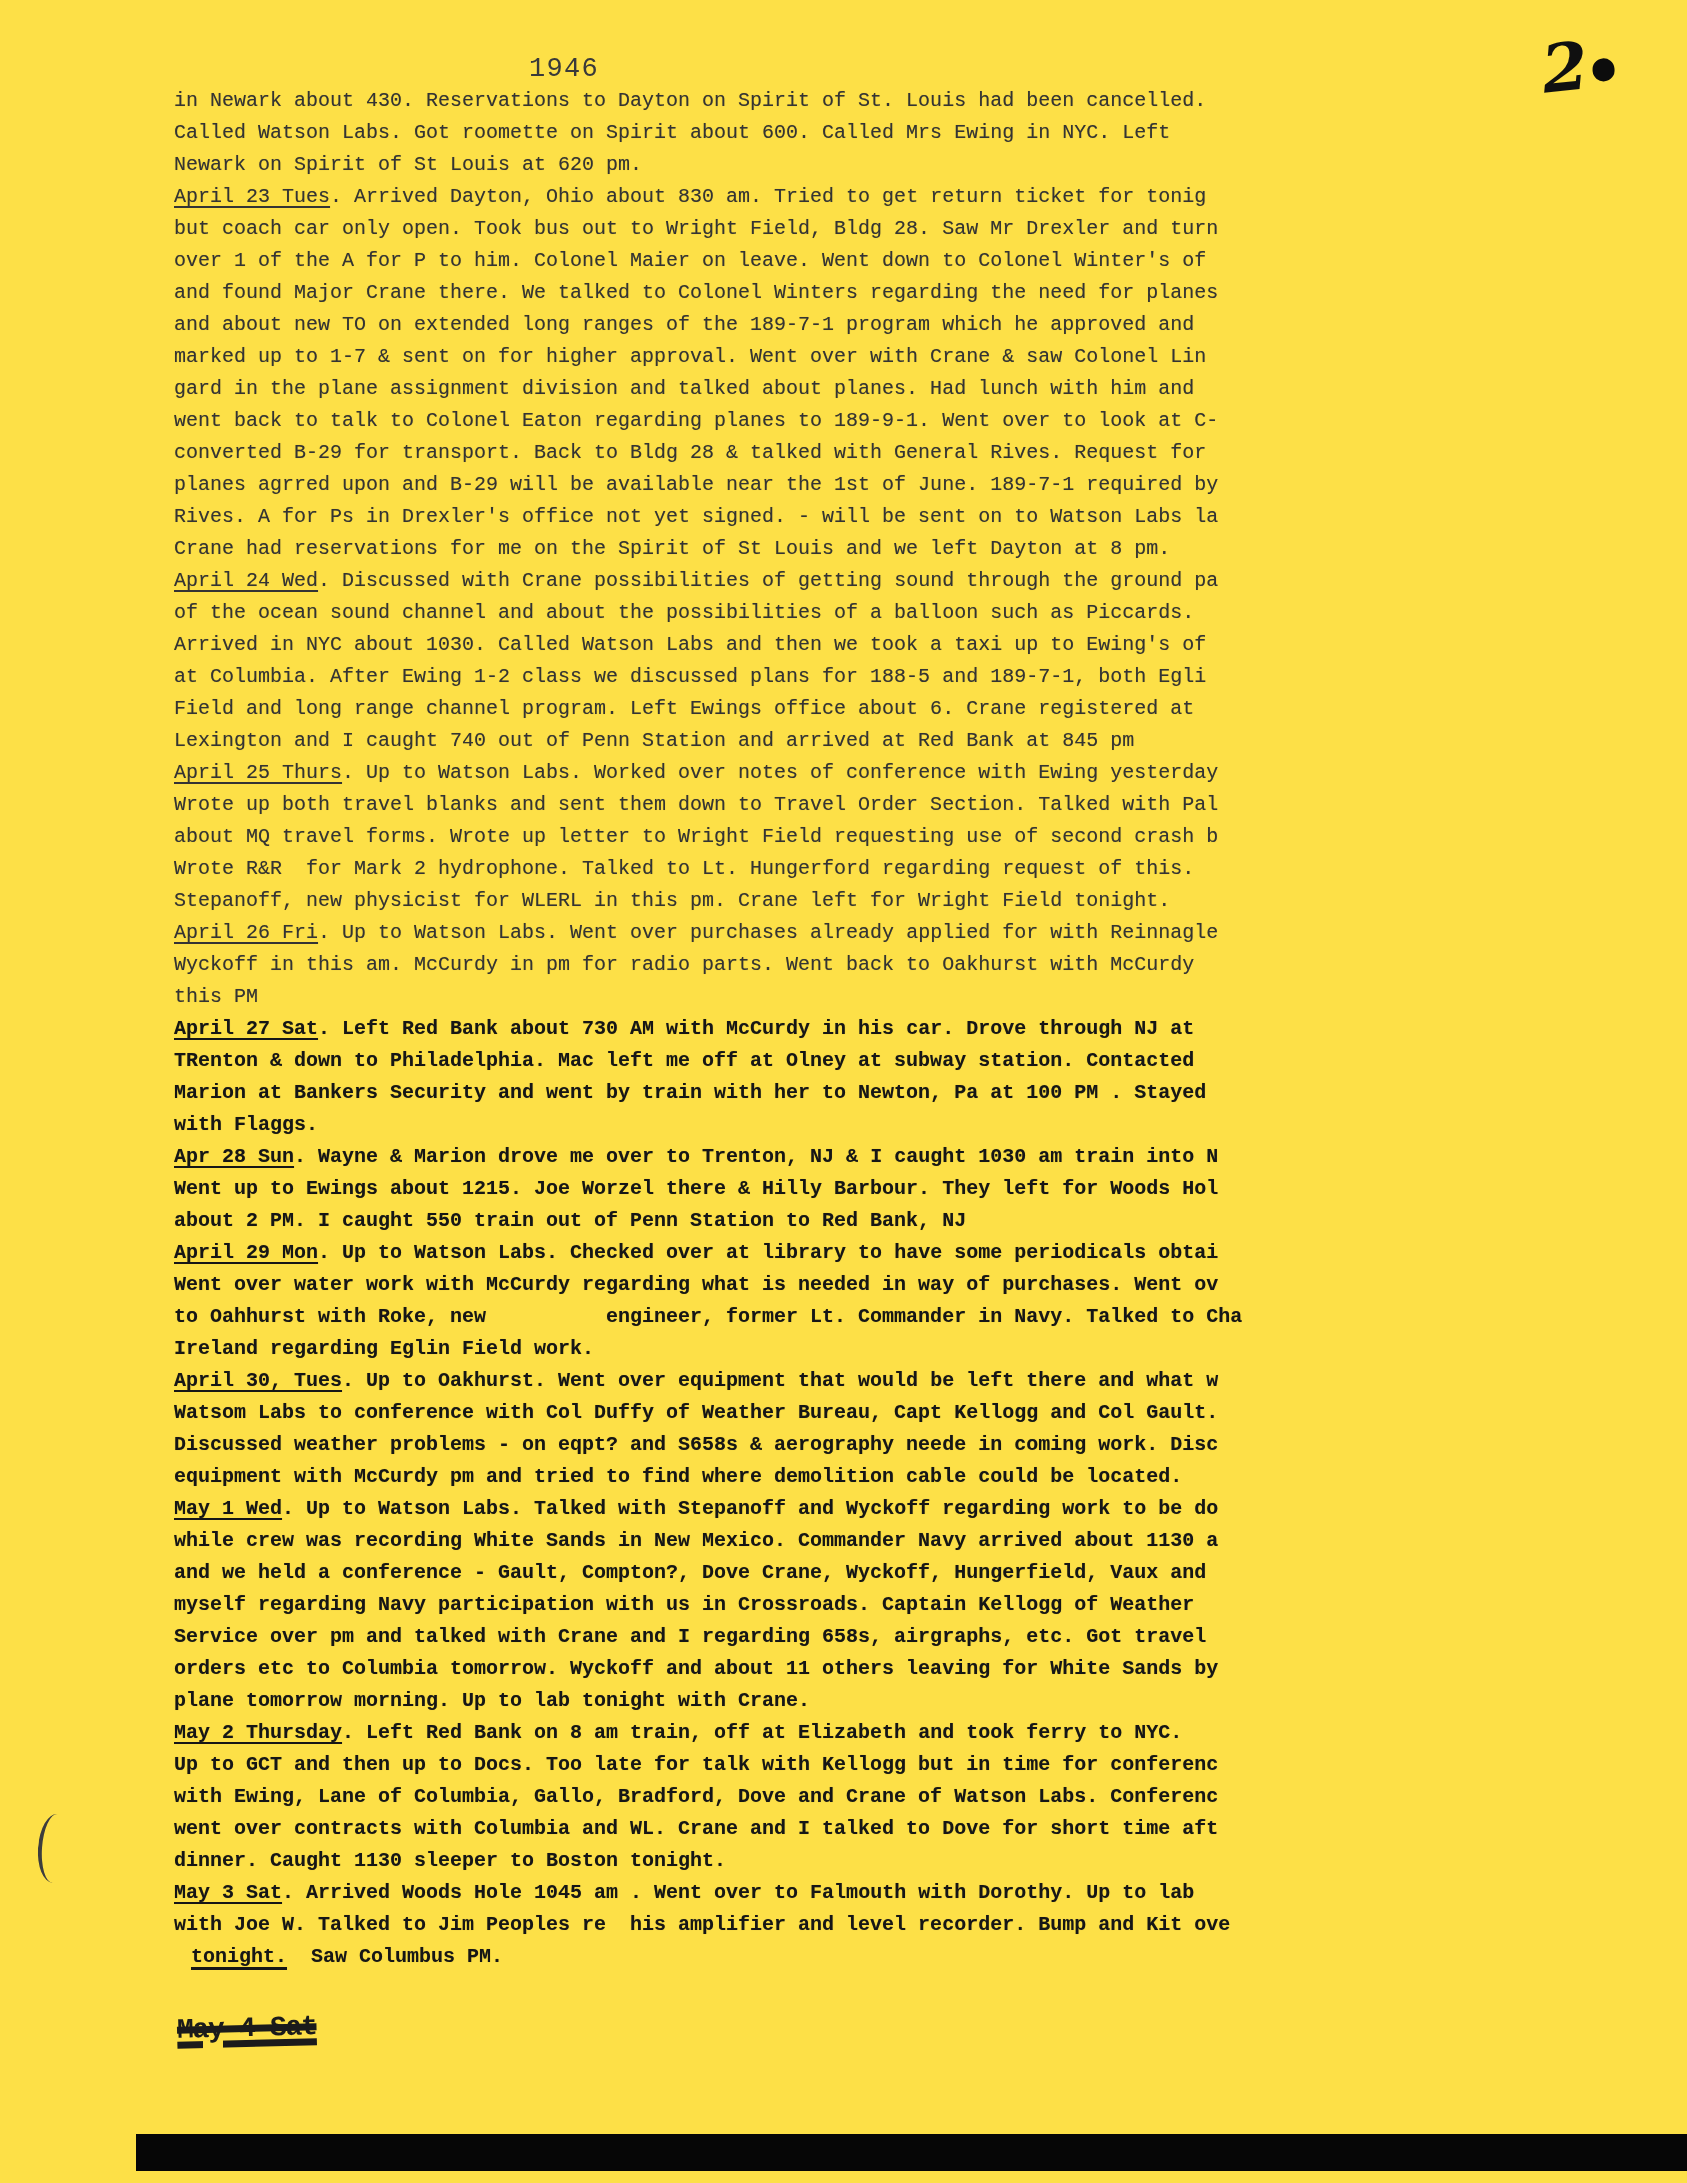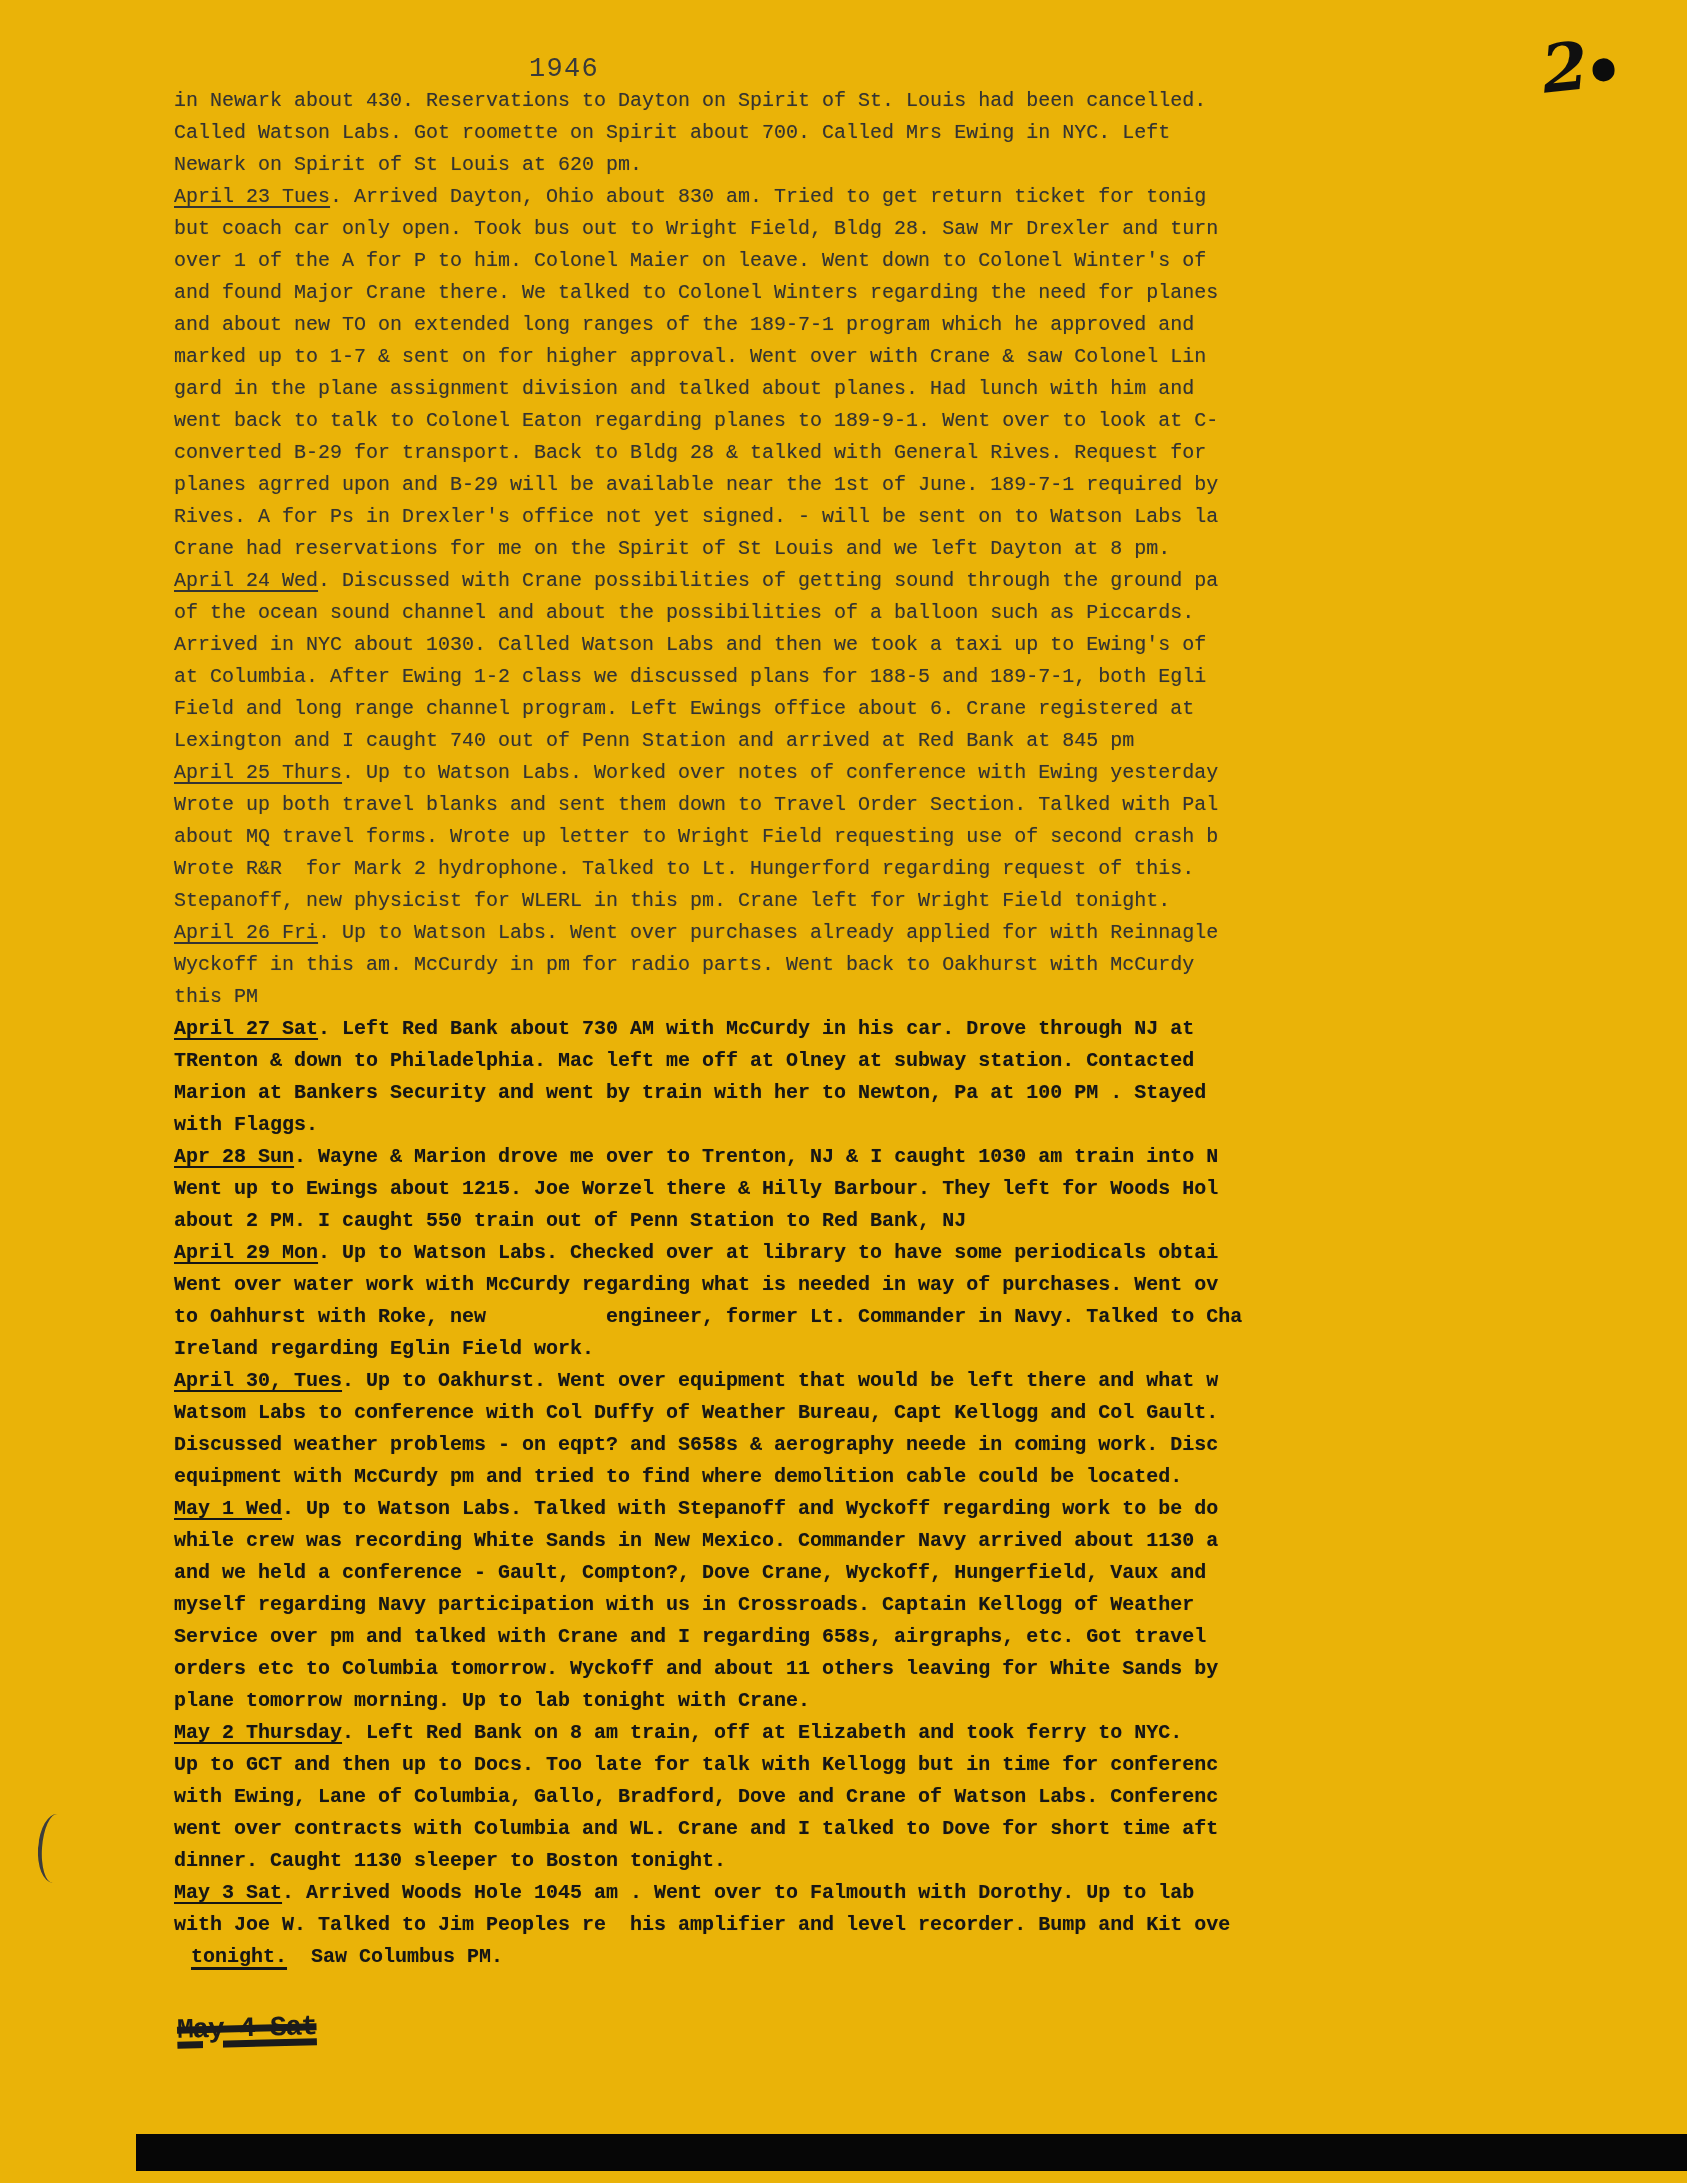--- a/index.html
+++ b/index.html
@@ -4,21 +4,21 @@
 <style>
   html, body {
     margin: 0;
     padding: 0;
     background: #e8e8e6;
   }
   .page {
     position: relative;
     width: 1687px;
     height: 2183px;
-    background: #eab308;
+    background: #fde047;
     overflow: hidden;
     font-family: "Liberation Mono", "DejaVu Sans Mono", monospace;
     color: #343434;
   }
   .year-header {
     position: absolute;
     left: 529px;
     top: 54px;
     font-size: 27px;
     letter-spacing: 1.3px;
@@ -109,21 +109,21 @@
 
 <div class="page">
 
   <div class="year-header">1946</div>
 
   <div class="page-number"><span>2</span><span class="ink-dot"></span></div>
 
   <div class="text-block">
     <div>
         <div class="line">in Newark about 430. Reservations to Dayton on Spirit of St. Louis had been cancelled.</div>
-        <div class="line">Called Watson Labs. Got roomette on Spirit about 700. Called Mrs Ewing in NYC. Left</div>
+        <div class="line">Called Watson Labs. Got roomette on Spirit about 600. Called Mrs Ewing in NYC. Left</div>
         <div class="line">Newark on Spirit of St Louis at 620 pm.</div>
       </div>
     <div>
         <div class="entry">
           <div class="line"><span class="entry-date">April 23 Tues</span><span>. Arrived Dayton, Ohio about 830 am. Tried to get return ticket for tonig</span></div>
           <div class="line">but coach car only open. Took bus out to Wright Field, Bldg 28. Saw Mr Drexler and turn</div>
           <div class="line">over 1 of the A for P to him. Colonel Maier on leave. Went down to Colonel Winter's of</div>
           <div class="line">and found Major Crane there. We talked to Colonel Winters regarding the need for planes</div>
           <div class="line">and about new TO on extended long ranges of the 189-7-1 program which he approved and</div>
           <div class="line">marked up to 1-7 &amp; sent on for higher approval. Went over with Crane &amp; saw Colonel Lin</div>

